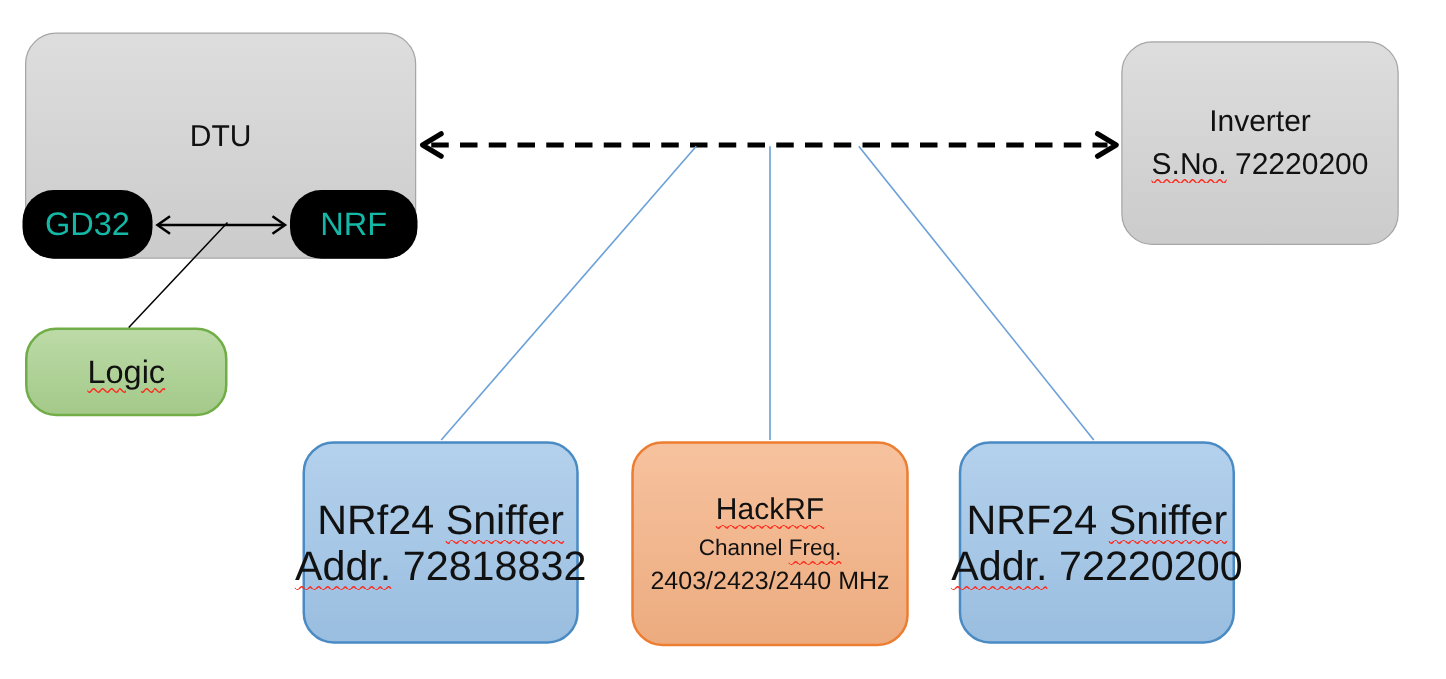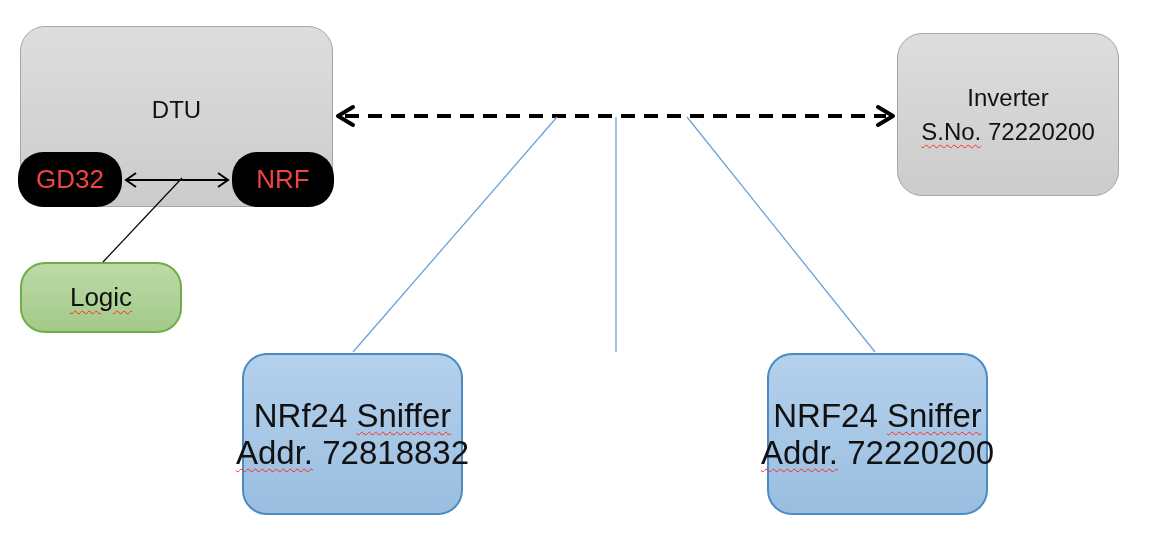--- a/index.html
+++ b/index.html
@@ -31,21 +31,21 @@
     border: 1px solid var(--box-gray-border);
     font-size: 24px;
     line-height: 34px;
   }
   .dtu   { left: 20px;  top: 26px; width: 313px; height: 181px; }
   .dtu .textblock { margin-bottom: 14px; }
   .inverter { left: 897px; top: 33px; width: 222px; height: 163px; }
   
   .chip {
     background: var(--box-black);
-    color: #ef4444;
+    color: #14b8a6;
     font-size: 26px;
   }
   .gd32 { left: 18px;  top: 152px; width: 104px; height: 55px; }
   .nrf  { left: 232px; top: 152px; width: 102px; height: 55px; }
   
   .green {
     background-color: var(--box-green-fill);
     background-image: linear-gradient(rgba(255,255,255,0.22), rgba(0,0,0,0.03));
     border: 2px solid var(--box-green-border);
     font-size: 26px;
@@ -142,20 +142,25 @@
 
   <div class="node green logic">
     <div class="ln sq">Logic</div>
   </div>
 
   <div class="node blue sniffer-left">
     <div class="ln"><span class="mr">NRf24</span><span class="sq">Sniffer</span></div>
     <div class="ln"><span class="sq mr">Addr.</span><span>72818832</span></div>
   </div>
 
+  <div class="node orange hackrf">
+    <div class="ln t1 sq">HackRF</div>
+    <div class="ln t2"><span class="mr">Channel</span><span class="sq">Freq.</span></div>
+    <div class="ln t3">2403/2423/2440 MHz</div>
+  </div>
 
   <div class="node blue sniffer-right">
     <div class="ln"><span class="mr">NRF24</span><span class="sq">Sniffer</span></div>
     <div class="ln"><span class="sq mr">Addr.</span><span>72220200</span></div>
   </div>
 
   <svg class="wires" viewBox="0 0 1157 543">
 
     <line class="dash-line" x1="345" y1="116" x2="886" y2="116"></line>
     <polyline class="arrow-head-big" points="353,107 338,116 353,125"></polyline>

